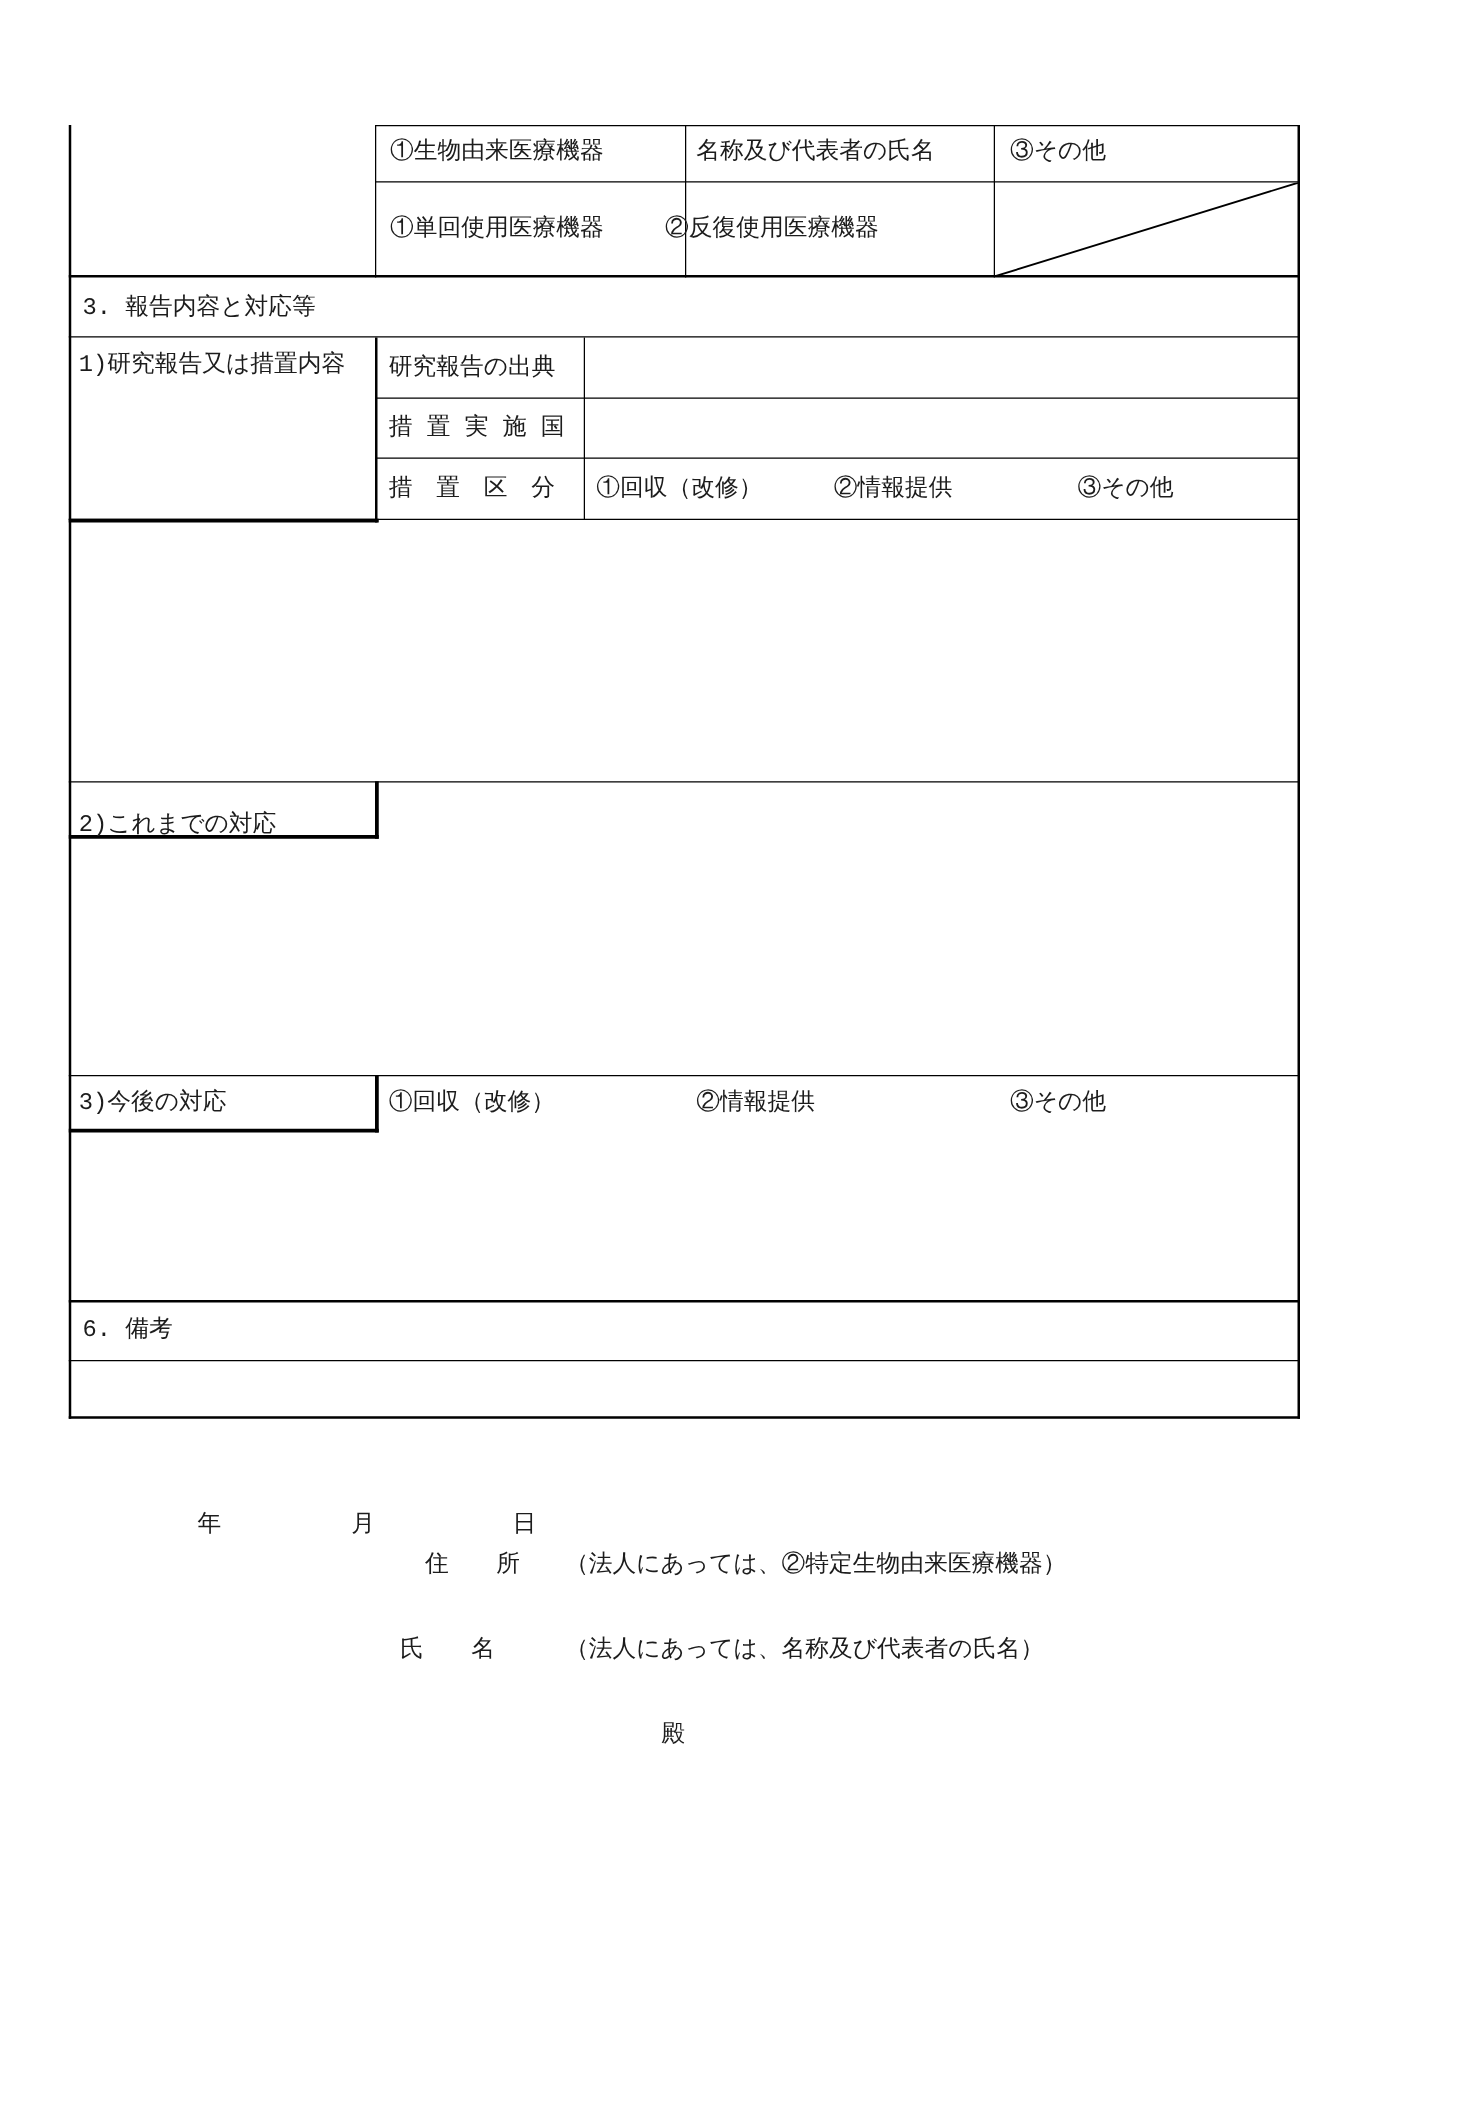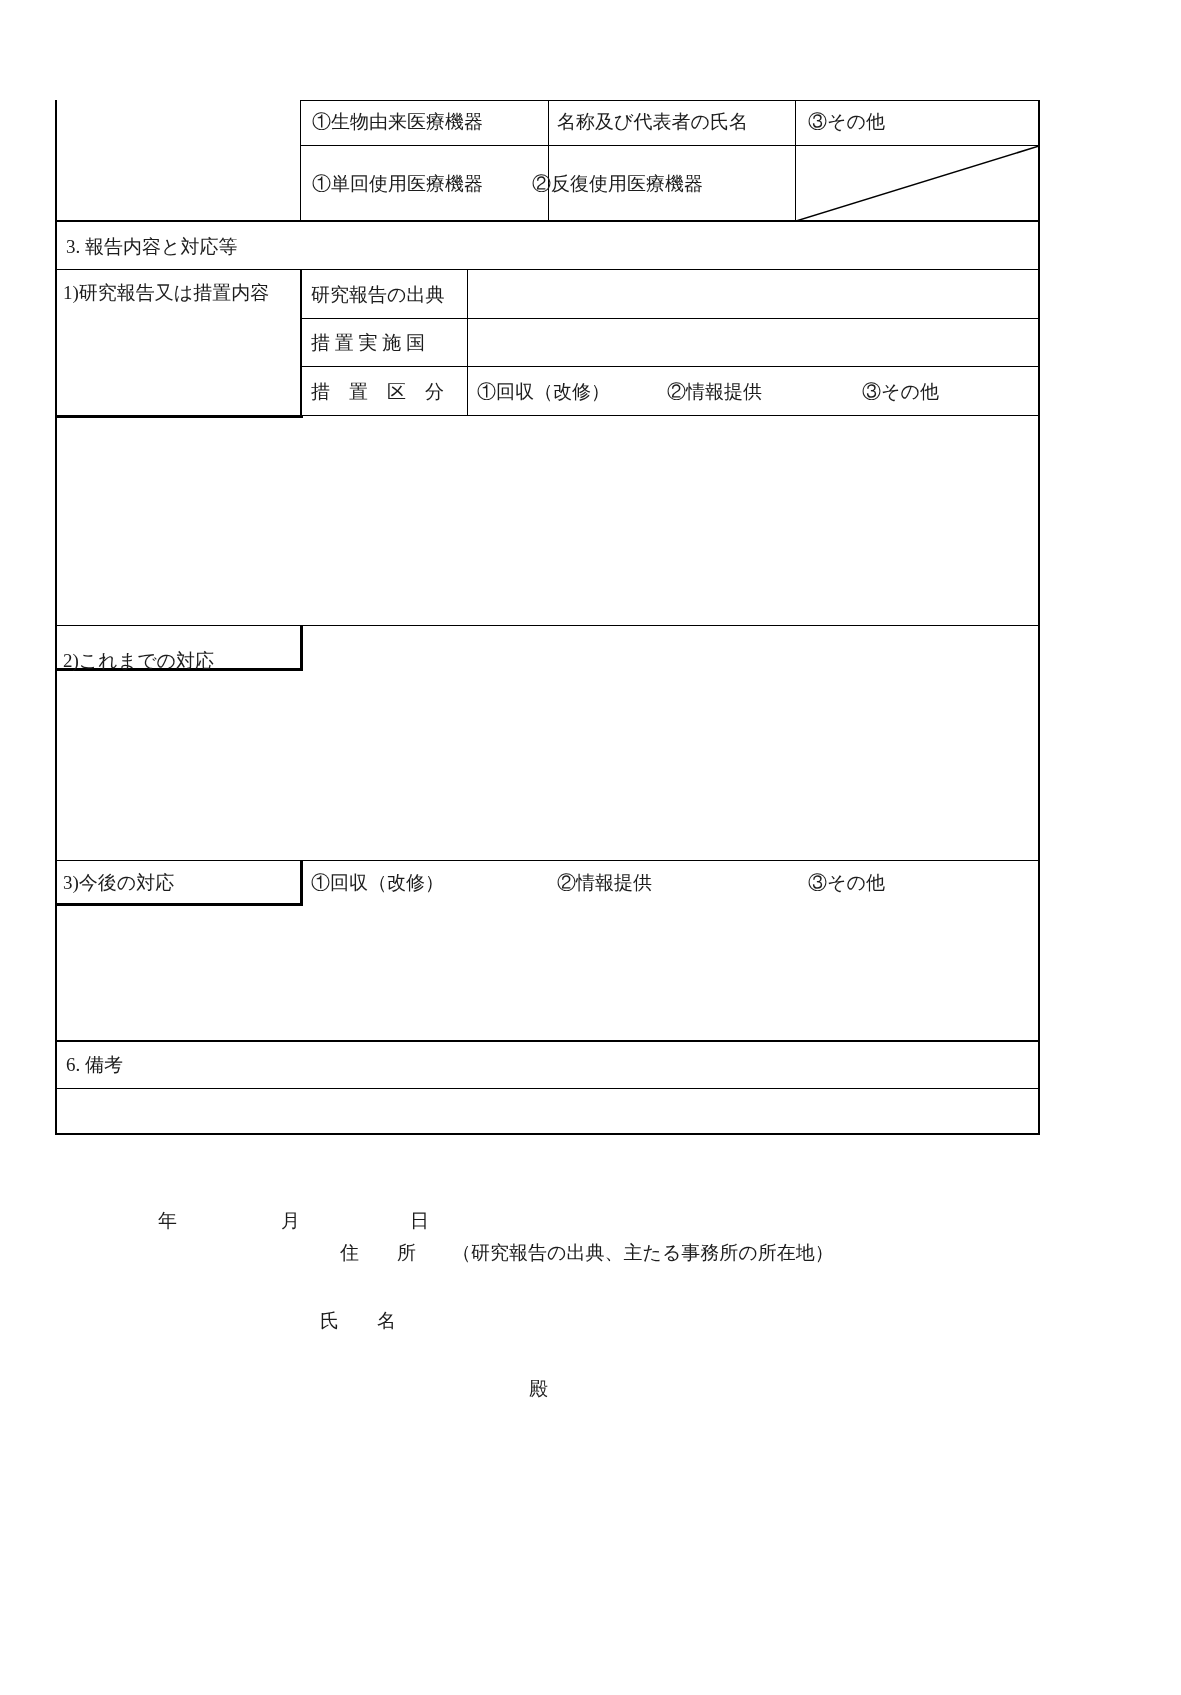--- a/index.html
+++ b/index.html
@@ -1,21 +1,21 @@
 <!DOCTYPE html>
 <html><head>
 <meta charset="utf-8">
 <style>
   * { margin:0; padding:0; box-sizing:border-box; }
   html,body { background:#ffffff; }
   .page {
     position:relative;
     width:1181px; height:1695px;
     background:#ffffff;
-    font-family:Liberation Serif, serif;
+    font-family:Liberation Mono, monospace;
     color:#1c1c1c;
     overflow:hidden;
   }
   .ln { position:absolute; background:#000000; }
   .txt {
     position:absolute;
     font-size:19px;
     line-height:1.25;
     white-space:pre;
     color:#1c1c1c;
@@ -89,19 +89,20 @@
 
   <span class="txt" style="left:66px;top:1053px">6. 備考</span>
   <div class="region" style="left:57px;top:1089px;width:981px;height:44px"></div>
 
 
   <span class="txt" style="left:158px;top:1209px">年</span>
   <span class="txt" style="left:281px;top:1209px">月</span>
   <span class="txt" style="left:410px;top:1209px">日</span>
 
   <span class="txt" style="left:340px;top:1241px">住　　所</span>
-  <span class="txt" style="left:452px;top:1241px">（研究報告の出典、主たる事務所の所在地）</span>
+  <span class="txt" style="left:452px;top:1241px">（法人にあっては、②特定生物由来医療機器）</span>
 
   <span class="txt" style="left:320px;top:1309px">氏　　名</span>
+  <span class="txt" style="left:452px;top:1309px">（法人にあっては、名称及び代表者の氏名）</span>
 
   <span class="txt" style="left:529px;top:1377px">殿</span>
 
 </div>
 
 </body></html>

